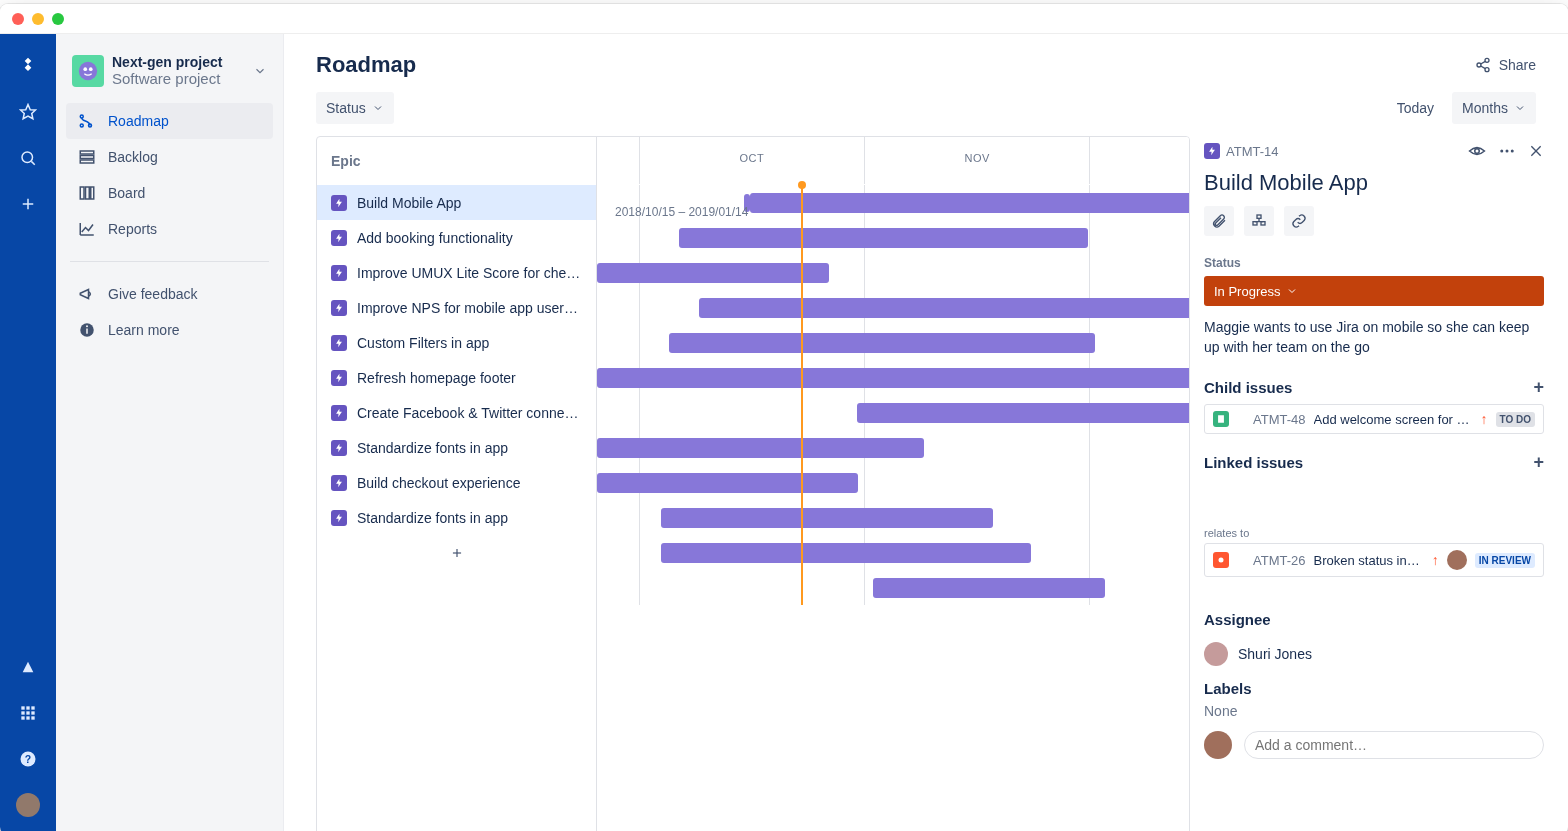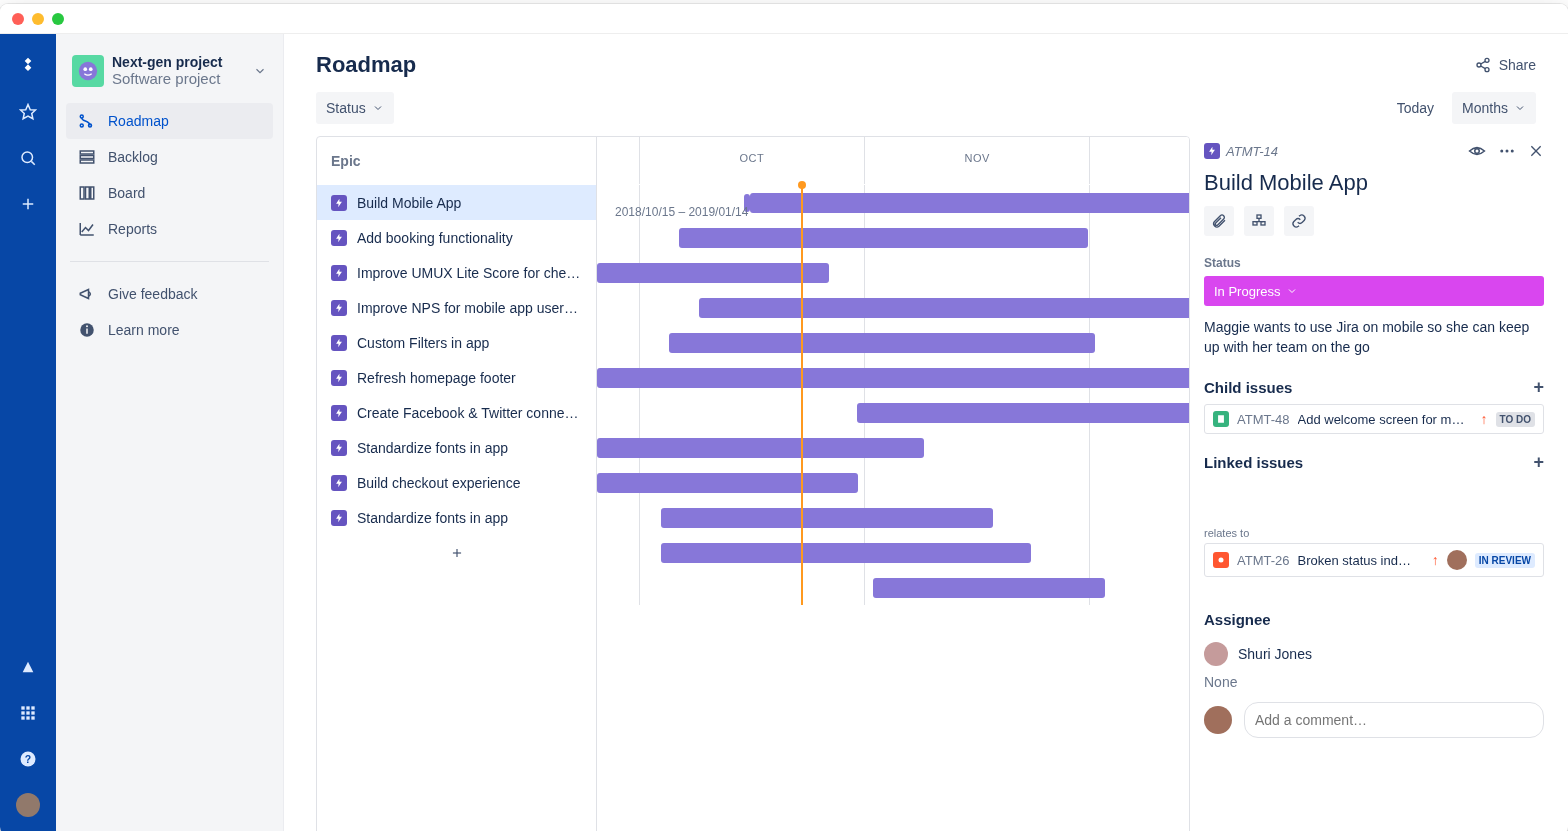--- a/index.html
+++ b/index.html
@@ -51,43 +51,43 @@
   .gcol.dark{border-left:1px solid #DFE1E6;}
   .gline-today { position:absolute; top:0; bottom:0; width:2px; background:#FF991F; z-index:5;}
   .gline-today::before{content:""; position:absolute; top:-4px; left:-3px; width:8px; height:8px; border-radius:50%; background:#FF991F;}
   .bar-row { height:35px; position:relative; }
   .bar { position:absolute; top:8px; height:20px; border-radius:3px; background:#8777D9; }
   .bar.small { top:9px; height:18px; border-radius:3px; }
   .date-label { position:absolute; top:20px; font-size:12px; color:#6B778C; white-space:nowrap;}
 
   
   .detail { width:340px; margin-left:14px; border-left:0; display:flex; flex-direction:column; padding-top:2px;}
-  .d-top { display:flex; align-items:center; gap:15px; padding:4px 0;font-style:italic;}
+  .d-top { display:flex; align-items:center; gap:15px; padding:4px 0;}
   .issue-key { display:inline-flex; align-items:center; gap:6px; color:#6B778C; font-size:13px;}
   .issue-type-ic { width:16px; height:16px; border-radius:3px; display:flex; align-items:center; justify-content:center;}
   .d-actions { margin-left:auto; display:flex; align-items:center; gap:12px; color:#42526E;}
   .d-actions span{cursor:pointer;}
   .d-title { font-size:22px; font-weight:500; color:#172B4D; padding:6px 0 10px 0;}
   .act-row { display:flex; gap:10px; padding-bottom:14px;}
   .act-btn { width:30px; height:30px; background:#F4F5F7; border-radius:3px; display:flex; align-items:center; justify-content:center; cursor:pointer; color:#42526E;}
   .sec-label { font-size:12px; font-weight:600; color:#6B778C; margin-bottom:6px; margin-top:6px;}
-  .status-btn { display:inline-flex; align-items:center; gap:6px; background:#d946ef; color:#fff; height:30px; padding:0 10px; border-radius:3px; font-size:13px; font-weight:500; cursor:pointer;}
+  .status-btn { display:inline-flex; align-items:center; gap:6px; background:#c2410c; color:#fff; height:30px; padding:0 10px; border-radius:3px; font-size:13px; font-weight:500; cursor:pointer;}
   .desc { font-size:14px; color:#172B4D; line-height:1.4; padding:12px 0 14px 0;}
   .sec-head { display:flex; align-items:center; font-size:15px; font-weight:600; padding:6px 0;}
   .sec-head .plus-add{ margin-left:auto; cursor:pointer; color:#42526E; font-size:18px;}
   .issue-row { display:flex; align-items:center; gap:8px; border:1px solid #DFE1E6; border-radius:3px; padding:6px 8px; font-size:13px;}
-  .issue-row .ikey{ color:#6B778C;}
+  .issue-row .ikey{ color:#6B778C;margin-left:16px;}
   .issue-row .itxt{ flex:1; white-space:nowrap; overflow:hidden; text-overflow:ellipsis;}
   .lozenge { font-size:10px; font-weight:700; background:#DFE1E6; padding:2px 4px; border-radius:3px; color:#42526E;}
   .lozenge.rev{ background:#DEEBFF; color:#0747A6;}
   .rel-label { font-size:11px; color:#6B778C; padding:4px 0;margin-top:44px;}
   .assignee { display:flex; align-items:center; gap:10px; padding:8px 0;}
   .assignee .av{width:24px;height:24px;border-radius:50%;background:#c59b9b;}
   .comment-row{ display:flex; align-items:center; gap:12px; padding-top:12px;}
-  .comment-row input{ flex:1; height:36px; border:1px solid #DFE1E6; border-radius:14px; padding:0 10px; font-size:14px;}
+  .comment-row input{ flex:1; height:28px; border:1px solid #DFE1E6; border-radius:14px; padding:0 10px; font-size:14px;}
   .prio-ic{color:#FF5630; font-size:14px;}
   svg{display:block;}
 </style>
 </head>
 <body>
 
 <div class="window">
   <div class="titlebar">
     <div class="dot red"></div>
     <div class="dot yellow"></div>
@@ -514,20 +514,23 @@
           </div>
 
           <div class="sec-head" style="margin-top:28px;">
             <span>Assignee</span>
           </div>
           <div class="assignee">
             <span class="av"></span>
             <span>Shuri Jones</span>
           </div>
 
+          <div class="sec-head">
+            <span>Labels</span>
+          </div>
           <div style="color:#6B778C;font-size:14px;">None</div>
 
           <div class="comment-row">
             <span class="av" style="width:28px;height:28px;border-radius:50%;background:#a06f5c;"></span>
             <input type="text" placeholder="Add a comment…" style="">
           </div>
         </div>
       </div>
     </div>
   </div>

